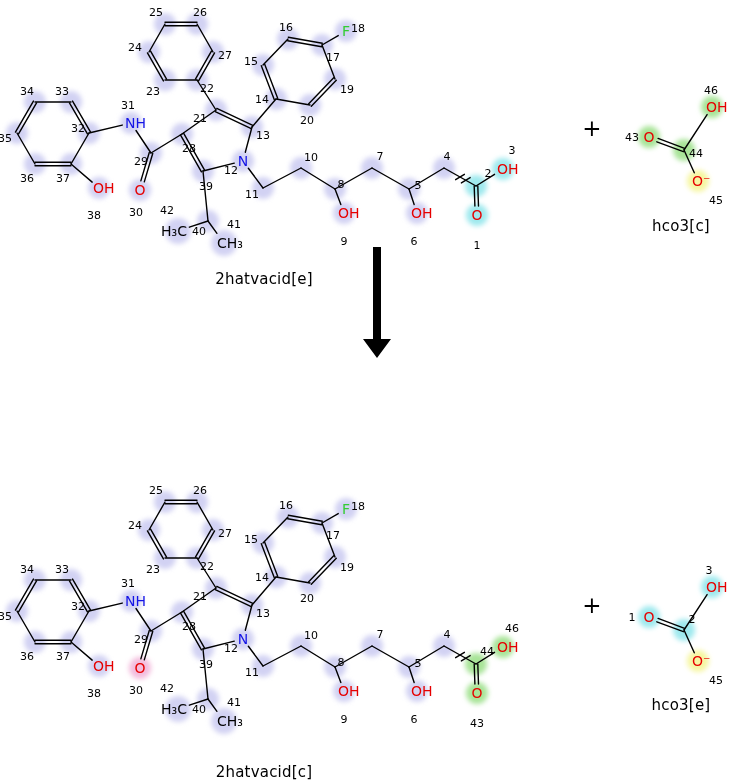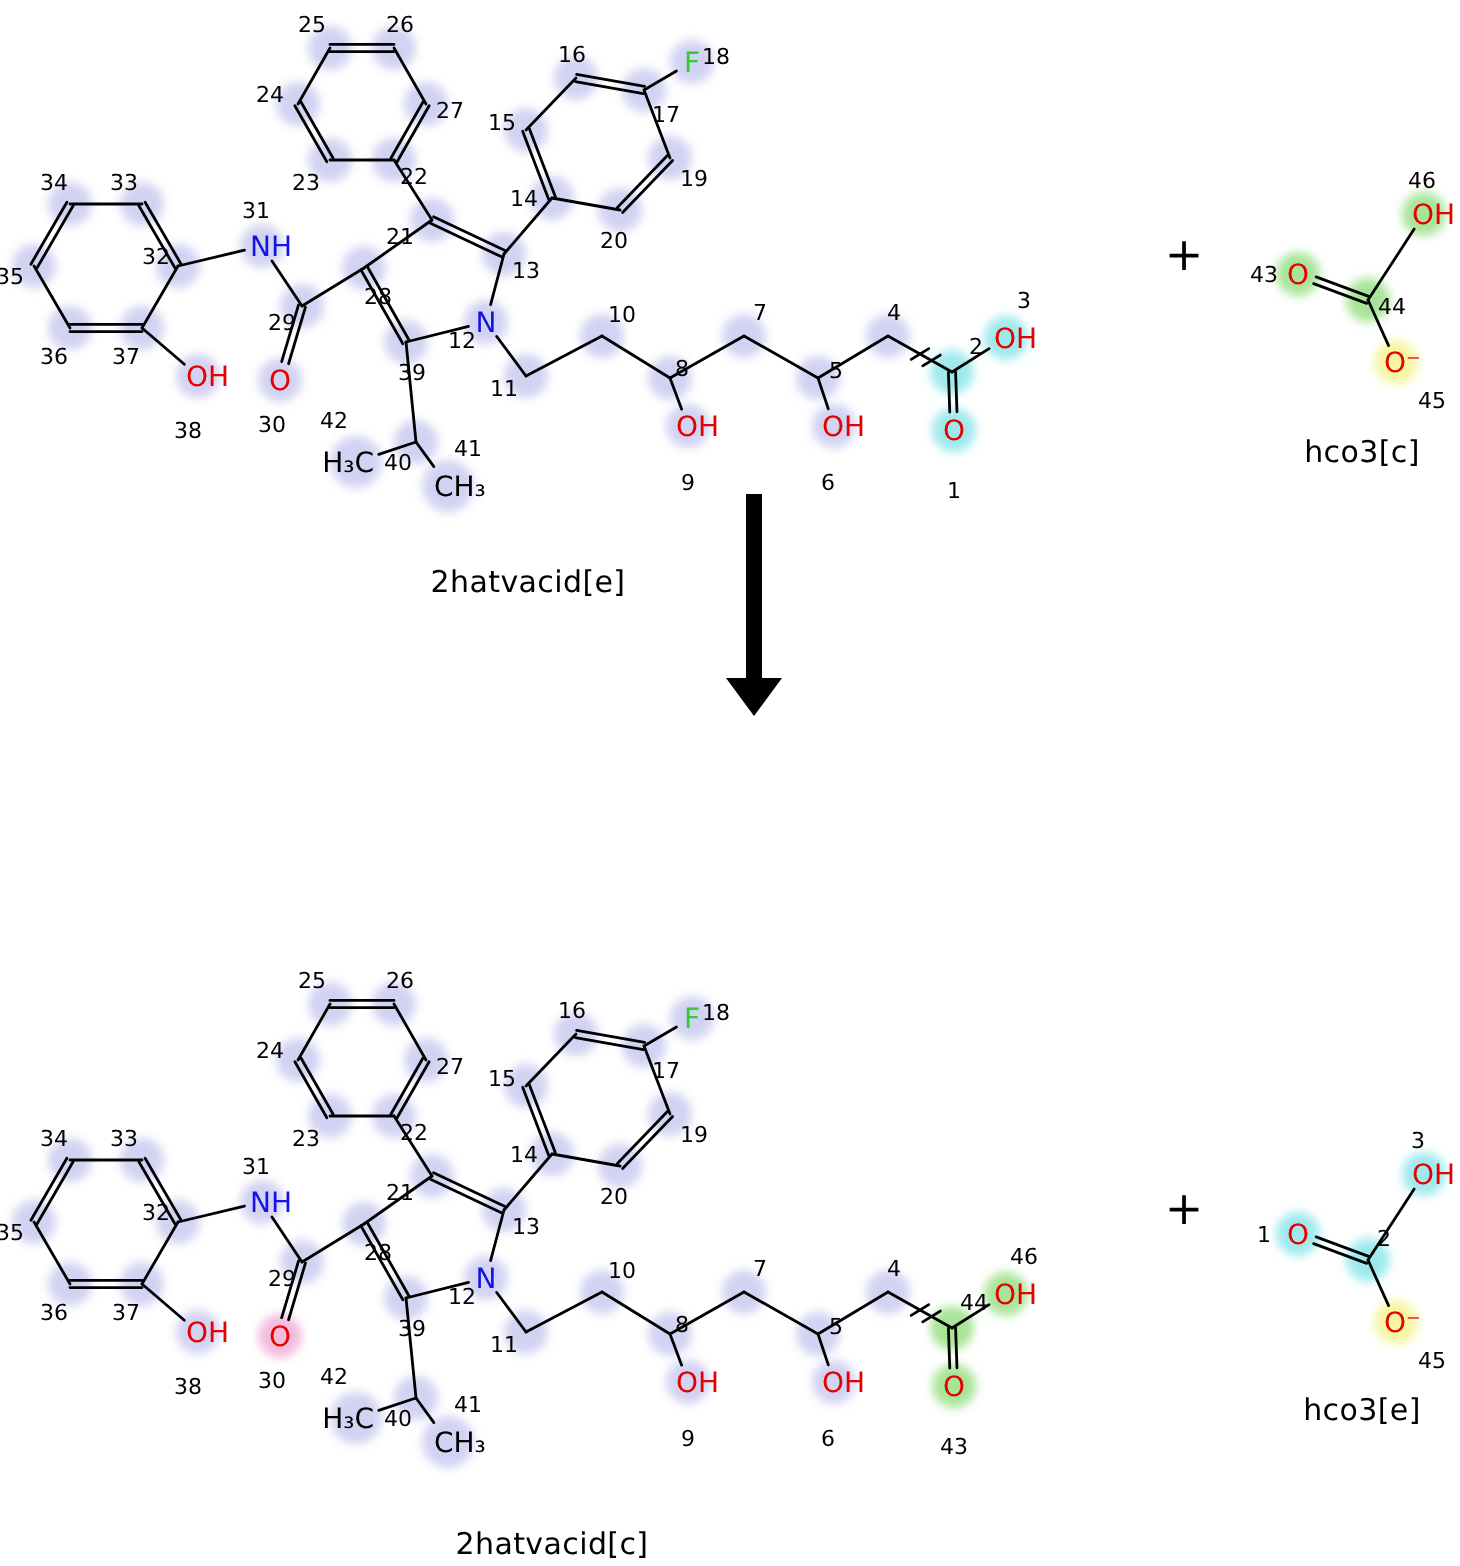--- a/index.html
+++ b/index.html
@@ -364,23 +364,23 @@
       <text x="706" y="592" text-anchor="start" font-size="14" fill="#e60000">OH</text>
       <text x="692" y="666" text-anchor="start" font-size="14" fill="#e60000">O⁻</text>
       <text x="632" y="621" text-anchor="middle" font-size="11" fill="#000">1</text>
       <text x="692" y="623" text-anchor="middle" font-size="11" fill="#000">2</text>
       <text x="709" y="574" text-anchor="middle" font-size="11" fill="#000">3</text>
       <text x="716" y="684" text-anchor="middle" font-size="11" fill="#000">45</text>
     </g>
     <path d="M373,247 L373,339 L363,339 L377,358 L391,339 L381,339 L381,247 Z" fill="#000"></path>
   </svg>
 
-<div class="mol-label" style="left:184px;top:282px;width:160px;">2hatvacid[e]</div>
+<div class="mol-label" style="left:184px;top:270px;width:160px;">2hatvacid[e]</div>
 
 <div class="mol-label" style="left:628px;top:217px;width:106px;">hco3[c]</div>
 
-<div class="mol-label" style="left:196px;top:763px;width:160px;">2hatvacid[c]</div>
+<div class="mol-label" style="left:184px;top:763px;width:160px;">2hatvacid[c]</div>
 
 <div class="mol-label" style="left:628px;top:696px;width:106px;">hco3[e]</div>
 
 <div class="plus-sign" style="left:580px;top:115px;width:24px;">+</div>
 
 <div class="plus-sign" style="left:580px;top:592px;width:24px;">+</div>
 
 </body></html>

